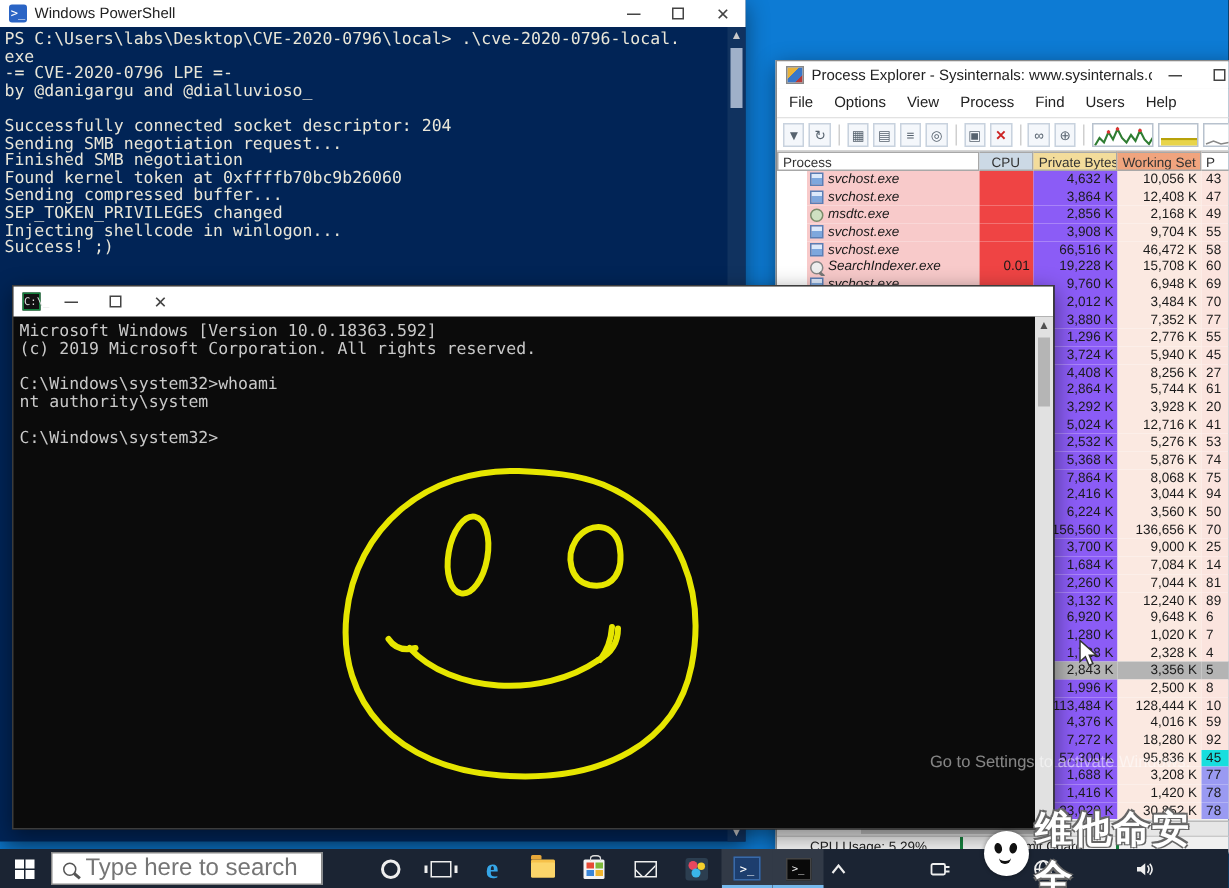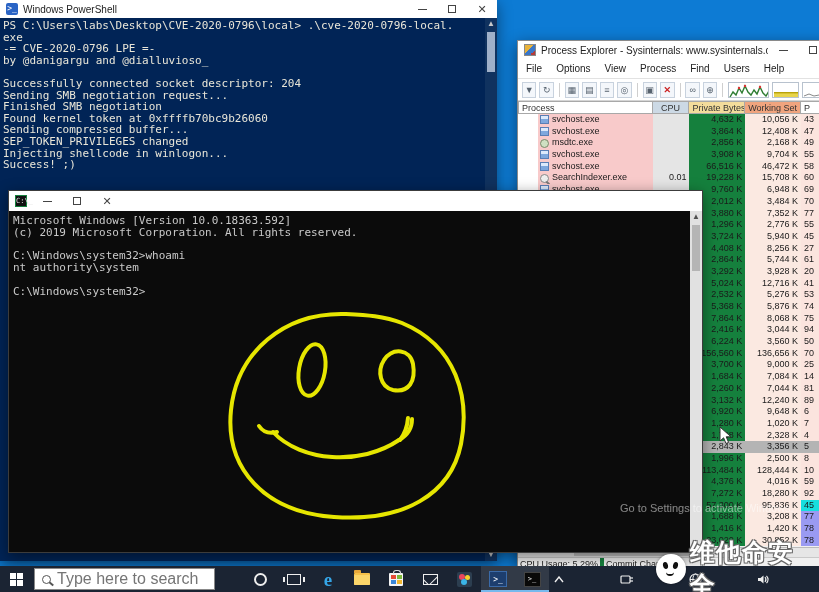--- a/index.html
+++ b/index.html
@@ -42,37 +42,37 @@
   .pe-hdr .hc { border:1px solid #a8a8a8; border-left:none; padding:1px 3px 0 3px; overflow:hidden; white-space:nowrap; }
   .hc-process { width:135px; background:#fff; border-left:1px solid #a8a8a8 !important; }
   .hc-cpu { width:37px; background:#ccd9e5; text-align:center; }
   .hc-priv { width:56px; background:#f3dc9b; text-align:center; }
   .hc-ws { width:56px; background:#f0a47e; text-align:left; }
   .hc-pid { width:27px; background:#fff; }
   .pe-rows { background:#fff; }
   .pe-row { display:flex; height:11.7px; font-size:9px; color:#1a1a1a; }
   .pe-row .c { overflow:hidden; white-space:nowrap; padding:0 3px; line-height:11.7px; }
   .c-name { width:135px; padding-left:22px !important; display:flex; align-items:center; gap:3px; }
-  .c-name.filled { background:linear-gradient(to right,#fff 0 20px,#f8caca 20px); }
-  .c-cpu { width:37px; text-align:right; background:#e5e5e5; }
-  .c-priv { width:56px; text-align:right; background:#15803d; }
+  .c-name.filled { background:linear-gradient(to right,#fff 0 20px,#f8caca 20px);font-style:italic; }
+  .c-cpu { width:37px; text-align:right; background:#ef4444; }
+  .c-priv { width:56px; text-align:right; background:#8b5cf6; }
   .c-ws { width:56px; text-align:right; background:#fbe9e1; }
   .c-pid { width:27px; text-align:left; background:#fbe4de; }
   .pe-row.sel .c { background:#b4b4b4 !important; }
   .pid-cyan { background:#17dede !important; }
   .pid-purple { background:#9a9af2 !important; }
   .p-ico { width:9px; height:9px; flex:0 0 auto; display:inline-block; }
   .ico-svchost { border:1px solid #5a7eb5; background:linear-gradient(#dce9fb 0 3px,#7ea7dd 3px); }
   .ico-msdtc { border:1px solid #7a8a6a; border-radius:50%; background:#cfe0c2; }
   .ico-search { border:1px solid #888; border-radius:50%; background:#eee; position:relative; }
   .ico-search::after { content:""; position:absolute; right:-2px; bottom:-2px; width:4px; height:1.5px; background:#777; transform:rotate(40deg); }
   #pe-hscroll { position:absolute; left:0; top:506px; width:100%; height:10px; background:#e6e6e6; border-top:1px solid #bbb; }
   #pe-hscroll .h-thumb { position:absolute; left:18%; top:1px; width:45%; height:7px; background:#c0c0c0; }
   #pe-status { position:absolute; left:0; top:516px; width:100%; height:12px; background:#f0f0f0; border-top:1px solid #c9c9c9; display:flex; font-size:9px; color:#222; }
-  #pe-status .seg { padding:0 2px; border-right:4px solid #15803d; white-space:nowrap; overflow:hidden; line-height:12px; }
+  #pe-status .seg { padding:0 22px; border-right:2px solid #15803d; white-space:nowrap; overflow:hidden; line-height:12px; }
 
   
   #cmd-win { left:8px; top:190px; width:695px; height:363px; background:#0b0b0b; border:1px solid #3c3c3c; }
   #cmd-win .titlebar { height:20px; font-size:10px; }
   .cmd-icon { background:#111; border:1px solid #15803d; color:#ddd; font-size:7px; line-height:11px; text-align:center; font-family:"DejaVu Sans Mono",monospace; }
   #cmd-out { position:absolute; left:4px; top:24px; right:16px; font-family:"DejaVu Sans Mono",monospace; font-size:11px; line-height:11.8px; color:#c9c9c9; white-space:pre; }
   #cmd-sb { right:0; top:20px; bottom:0; background:#e1e1e1; }
   #cmd-sb .sb-arrow { color:#505050; }
   #cmd-sb .sb-thumb { background:#b5b5b5; }
   #smiley { position:absolute; left:0; top:21px; }

